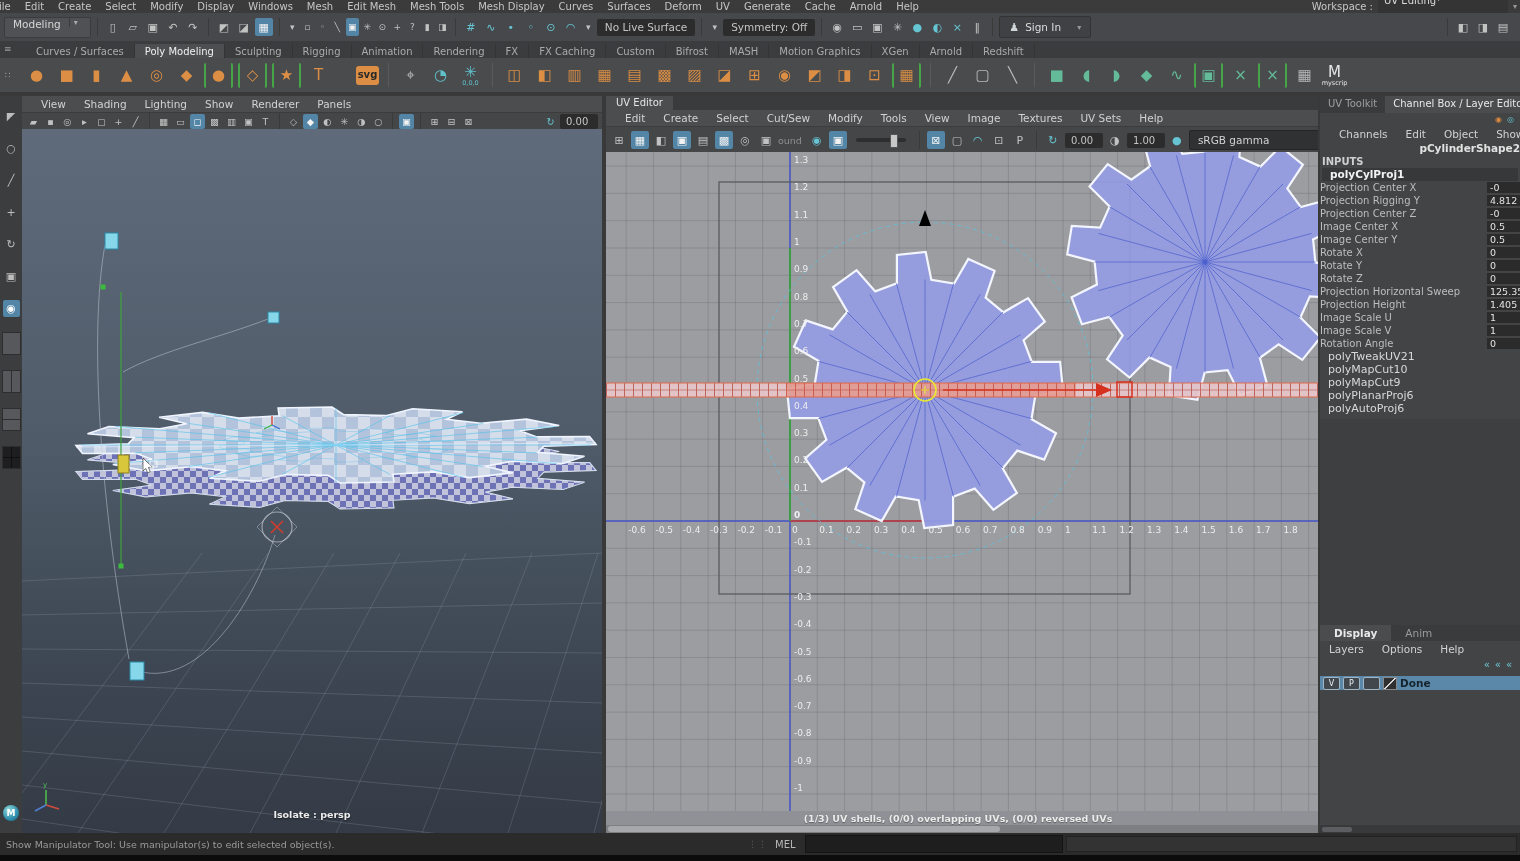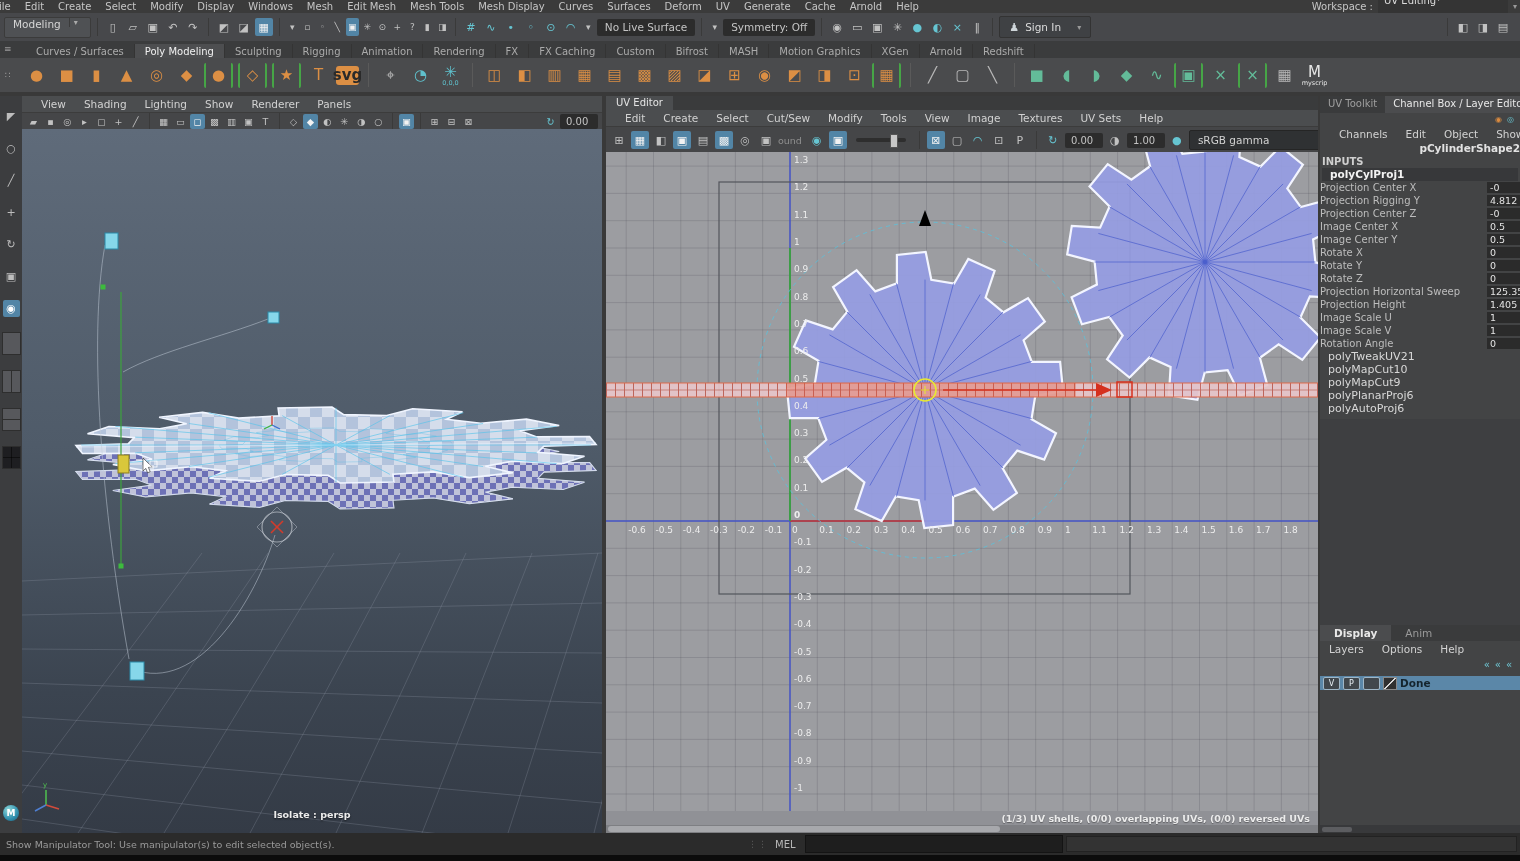--- a/index.html
+++ b/index.html
@@ -38,21 +38,21 @@
   .stab{padding:2px 10px 1px;border-right:1px solid #343434;}
   .stab.active{background:#4d4e50;color:#f0f0f0;}
   #shelf{position:absolute;top:58px;left:0;right:0;height:34px;background:#4a4b4d;
          display:flex;align-items:center;gap:5px;padding-left:24px;overflow:hidden;}
   #shelf .shelfmenu{position:absolute;left:5px;font-size:9px;color:#9a9a9a;}
   .sic{width:25px;height:25px;display:inline-flex;flex:none;align-items:center;justify-content:center;
        flex-direction:column;font-size:15px;line-height:1;border-radius:2px;}
   .sic .sub{font-size:6.5px;line-height:6px;}
   .sic.b{border-left:2px solid #46a546;border-right:2px solid #46a546;}
   .c-o{color:#dc8f44;} .c-t{color:#5fc0cc;} .c-g{color:#b9b9b9;} .c-gr{color:#63bb99;} .c-w{color:#e6e6e6;}
-  .c-svg{background:#dc8f44;color:#2a2a2a;font-size:15px;font-weight:bold;width:23px;height:19px;border-radius:3px;}
+  .c-svg{background:#dc8f44;color:#2a2a2a;font-size:10px;font-weight:bold;width:23px;height:19px;border-radius:3px;margin-left:20px;}
   #shelf .sep{height:24px;background:#5a5a5a;}
   
   #main{position:absolute;top:92px;left:0;right:0;height:741px;background:#393939;}
   #toolbox{position:absolute;left:0;top:4px;bottom:0;width:22px;background:#3c3d3f;
            display:flex;flex-direction:column;align-items:center;padding-top:12px;gap:15px;}
   .tbi{width:17px;height:17px;display:flex;align-items:center;justify-content:center;
        font-size:11px;color:#bdbdbd;border-radius:2px;flex:none;}
   .tbi.a{background:#5285a6;color:#fff;}
   .lay{width:17px;height:21px;border:1px solid #2e2e2e;background:#57585c;flex:none;}
   .lay.l2{background:linear-gradient(to right,#57585c 48%,#2e2e2e 48%,#2e2e2e 52%,#57585c 52%);}
@@ -83,21 +83,21 @@
   #uvp .ptool .ic{width:18px;height:18px;font-size:11px;}
   .tf{height:15px;font-size:10px;padding:0 6px;min-width:26px;}
   .tlabel{font-size:9.5px;color:#8f8f8f;}
   .push{flex:1;}
   .slider{width:50px;height:4px;background:#2e2e2e;border-radius:2px;position:relative;flex:none;margin:0 6px;}
   .shandle{position:absolute;right:8px;top:-4px;width:6px;height:12px;background:#c8c8c8;border:1px solid #555;display:block;}
   .ddl{background:#2f3133;border:1px solid #252525;height:18px;display:flex;align-items:center;
        font-size:10.5px;color:#d2d2d2;padding:0 5px 0 8px;width:128px;justify-content:space-between;border-radius:2px;flex:none;}
   #uv-svg{position:absolute;left:0;top:56px;width:712px;height:659px;display:block;}
   #uv-status{position:absolute;left:0;right:0;bottom:8px;height:14px;background:#909196;
-             display:flex;justify-content:flex-end;align-items:center;padding-right:8px;
+             display:flex;justify-content:center;align-items:center;padding-right:8px;
              font-size:9.5px;font-weight:bold;color:#ececec;text-shadow:0 1px 1px rgba(0,0,0,.35);}
   #uv-scroll{position:absolute;left:0;right:0;bottom:0;height:8px;background:#7e7f83;}
   #uv-scroll .handle{width:55%;height:6px;margin:1px 2px;background:#a7a8ac;border-radius:3px;}
   
   .cb-tabs{height:17px;background:#3a3b3c;display:flex;flex:none;}
   .cb-tab{padding:2px 8px 0;font-size:10px;color:#9f9f9f;white-space:nowrap;}
   .cb-tab.active{background:#4b4c4e;color:#e8e8e8;}
   .cb-iconrow{height:13px;display:flex;justify-content:flex-end;gap:5px;padding-right:6px;align-items:center;flex:none;}
   .cb-iconrow span{font-size:8px;}
   #cb-menu{height:15px;background:#434445;flex:none;}

